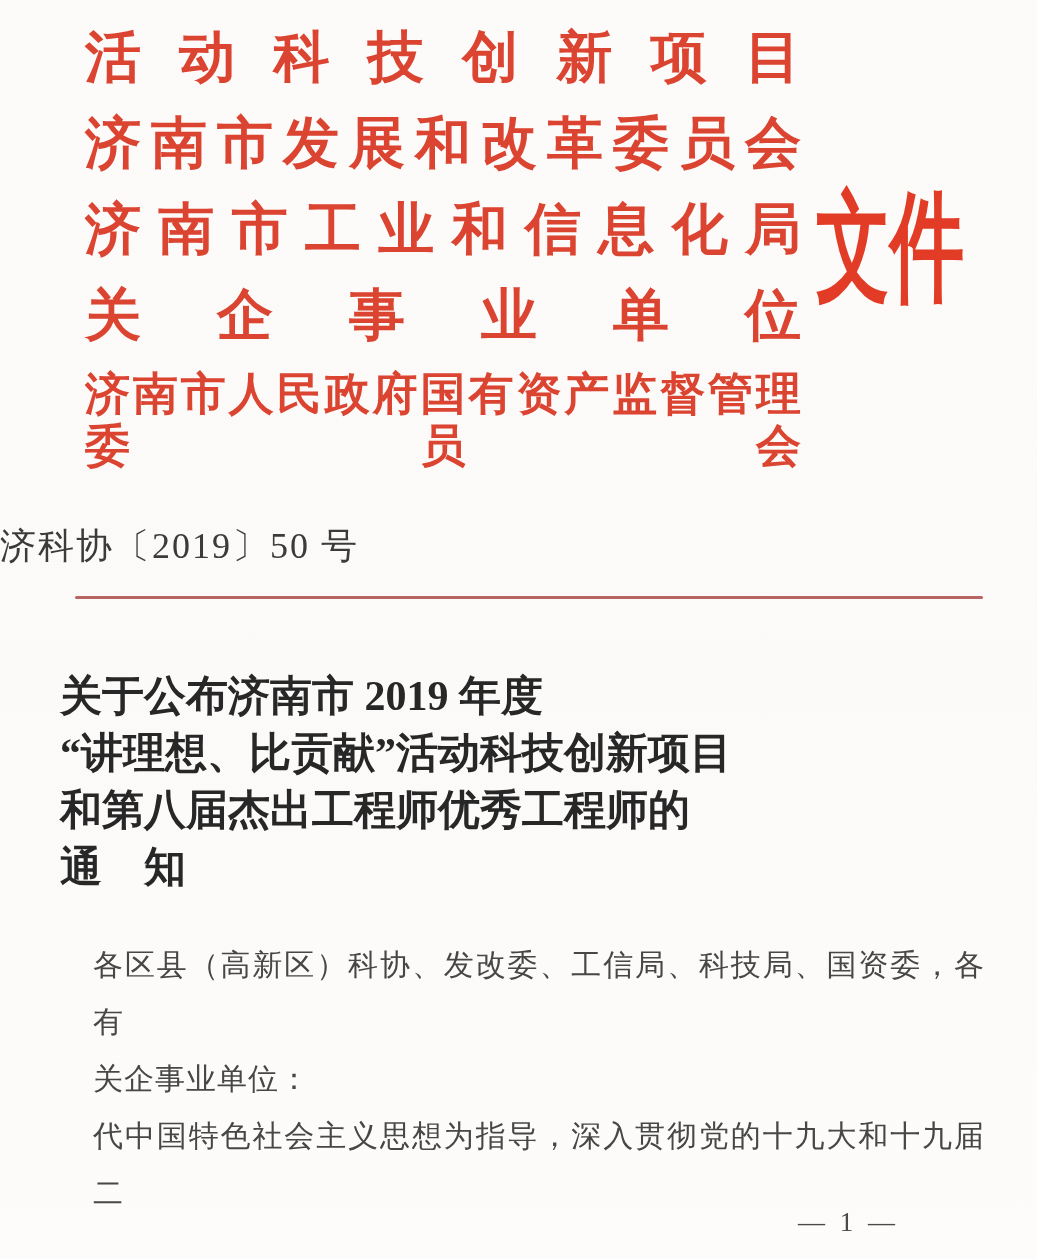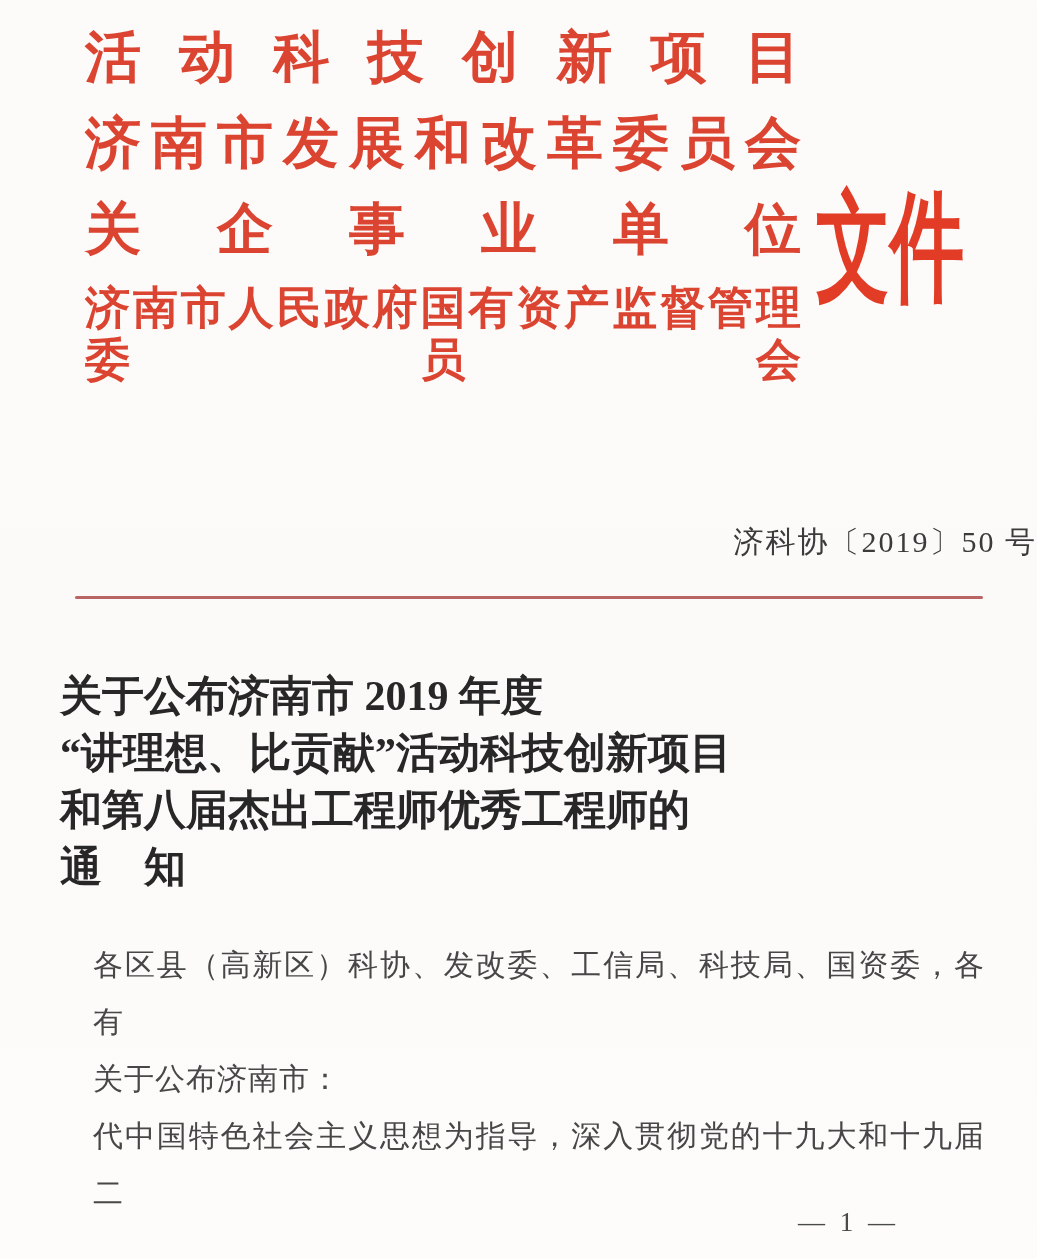--- a/index.html
+++ b/index.html
@@ -56,22 +56,22 @@
     letter-spacing: 0px;
     white-space: nowrap;
   }
 
   
   .doc-number {
     position: absolute;
     top: 522px;
     left: 0;
     width: 100%;
-    text-align: right;
-    font-size: 30px;
+    text-align: left;
+    font-size: 36px;
     color: #3b3b3b;
     letter-spacing: 2px;
   }
 
   
   .red-divider {
     position: absolute;
     top: 596px;
     left: 75px;
     width: 908px;
@@ -129,38 +129,39 @@
   }
 </style>
 </head>
 <body>
 
 <div class="page">
 
   <div class="org-block">
     <div class="org-line big">活动科技创新项目</div>
     <div class="org-line big">济南市发展和改革委员会</div>
+    <div class="org-line big">济南市工业和信息化局</div>
     <div class="org-line big">关企事业单位</div>
     <div class="org-line small">济南市人民政府国有资产监督管理委员会</div>
   </div>
 
   <div class="doc-kind">文件</div>
 
   <div class="doc-number">济科协〔2019〕50 号</div>
 
   <div class="red-divider"></div>
 
   <div class="title-block">
     <div>关于公布济南市 2019 年度</div>
     <div>“讲理想、比贡献”活动科技创新项目</div>
     <div>和第八届杰出工程师优秀工程师的</div>
     <div>通　知</div>
   </div>
 
   <div class="body-block">
     <div class="body-line justify">各区县（高新区）科协、发改委、工信局、科技局、国资委，各有</div>
-    <div class="body-line">关于公布济南市：</div>
+    <div class="body-line">关企事业单位：</div>
     <div class="body-line justify">代中国特色社会主义思想为指导，深入贯彻党的十九大和十九届二</div>
   </div>
 
   <div class="page-number">— 1 —</div>
 
 </div>
 
 </body></html>

